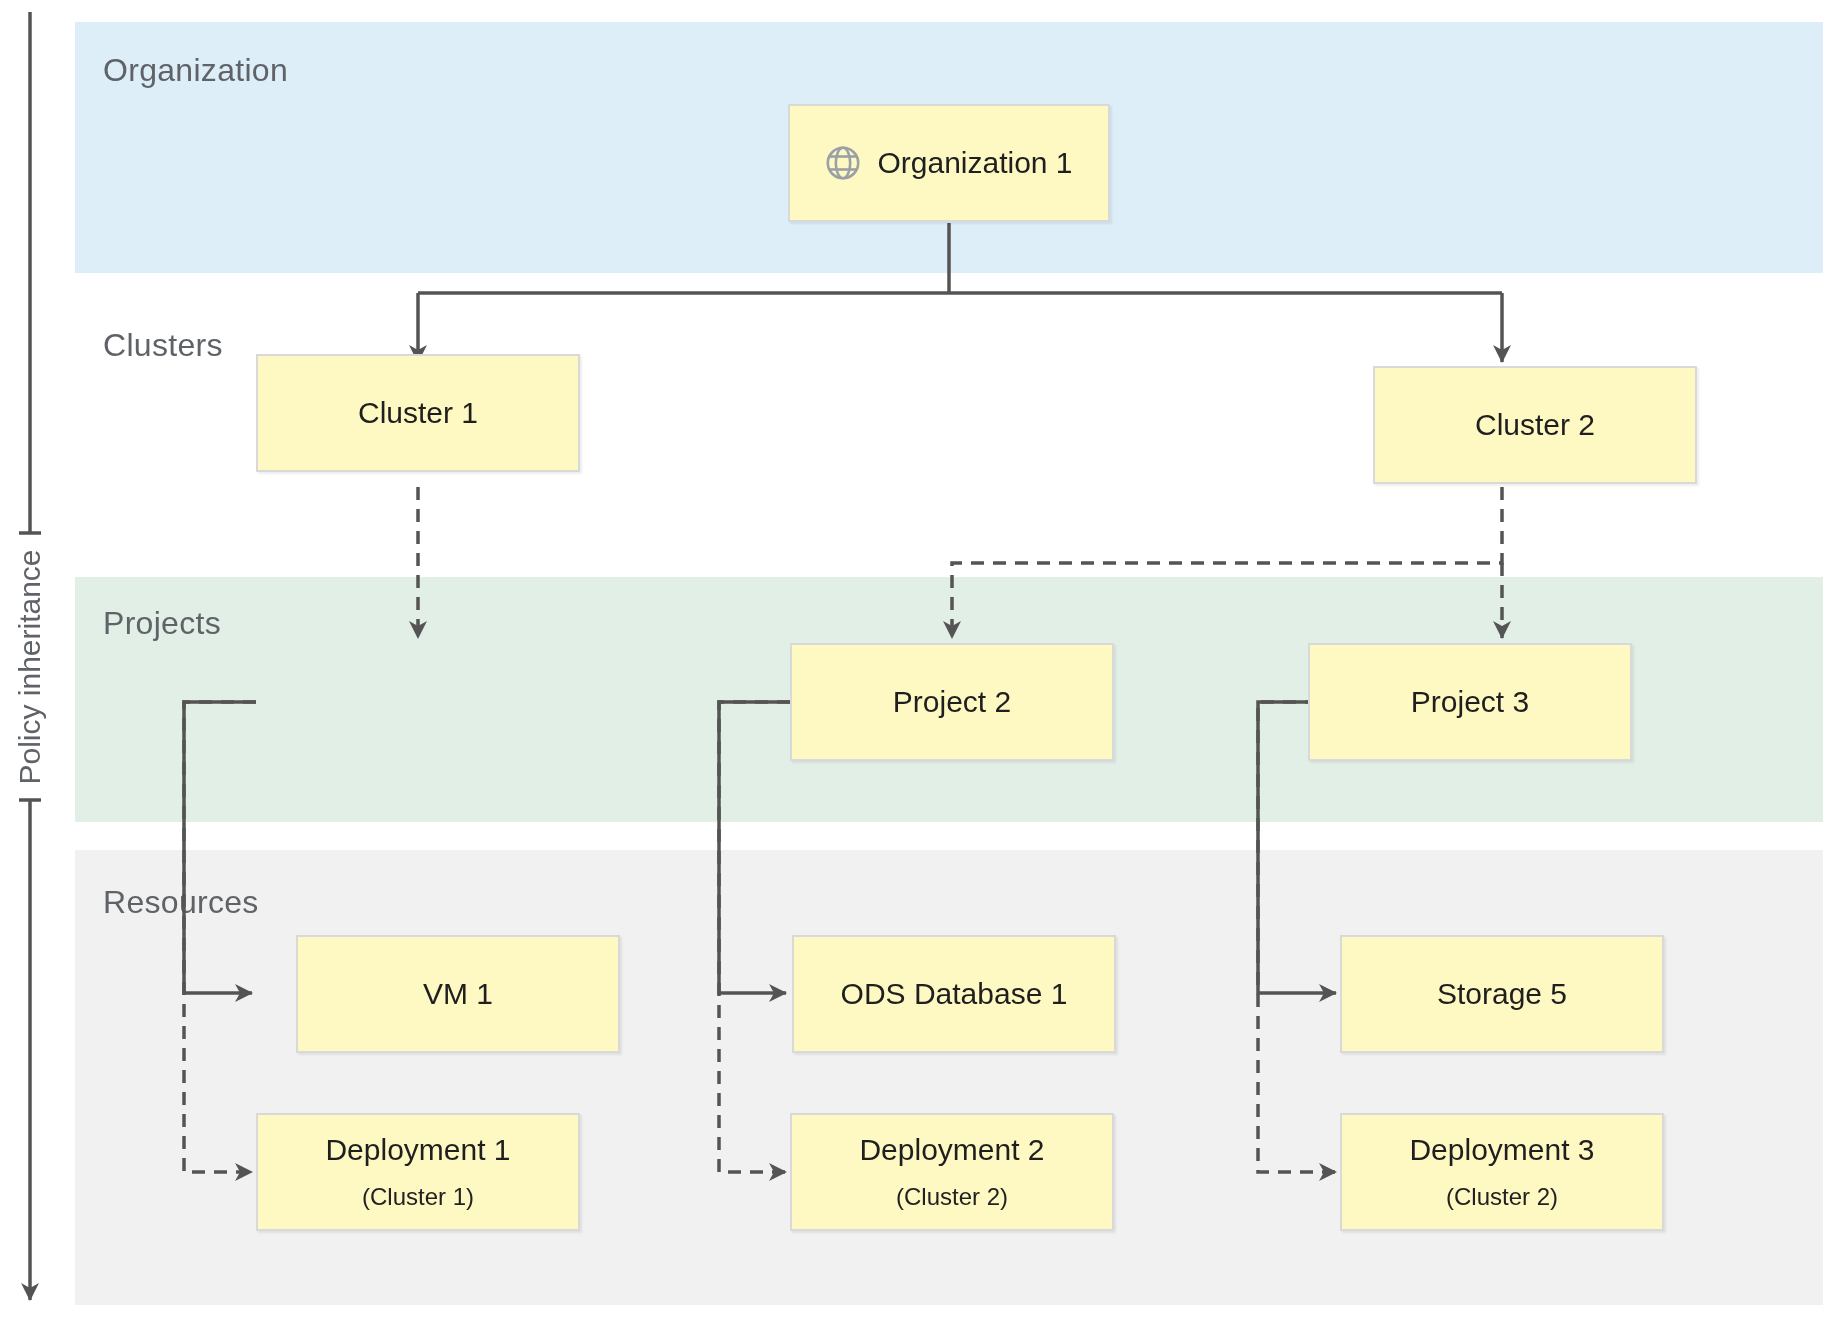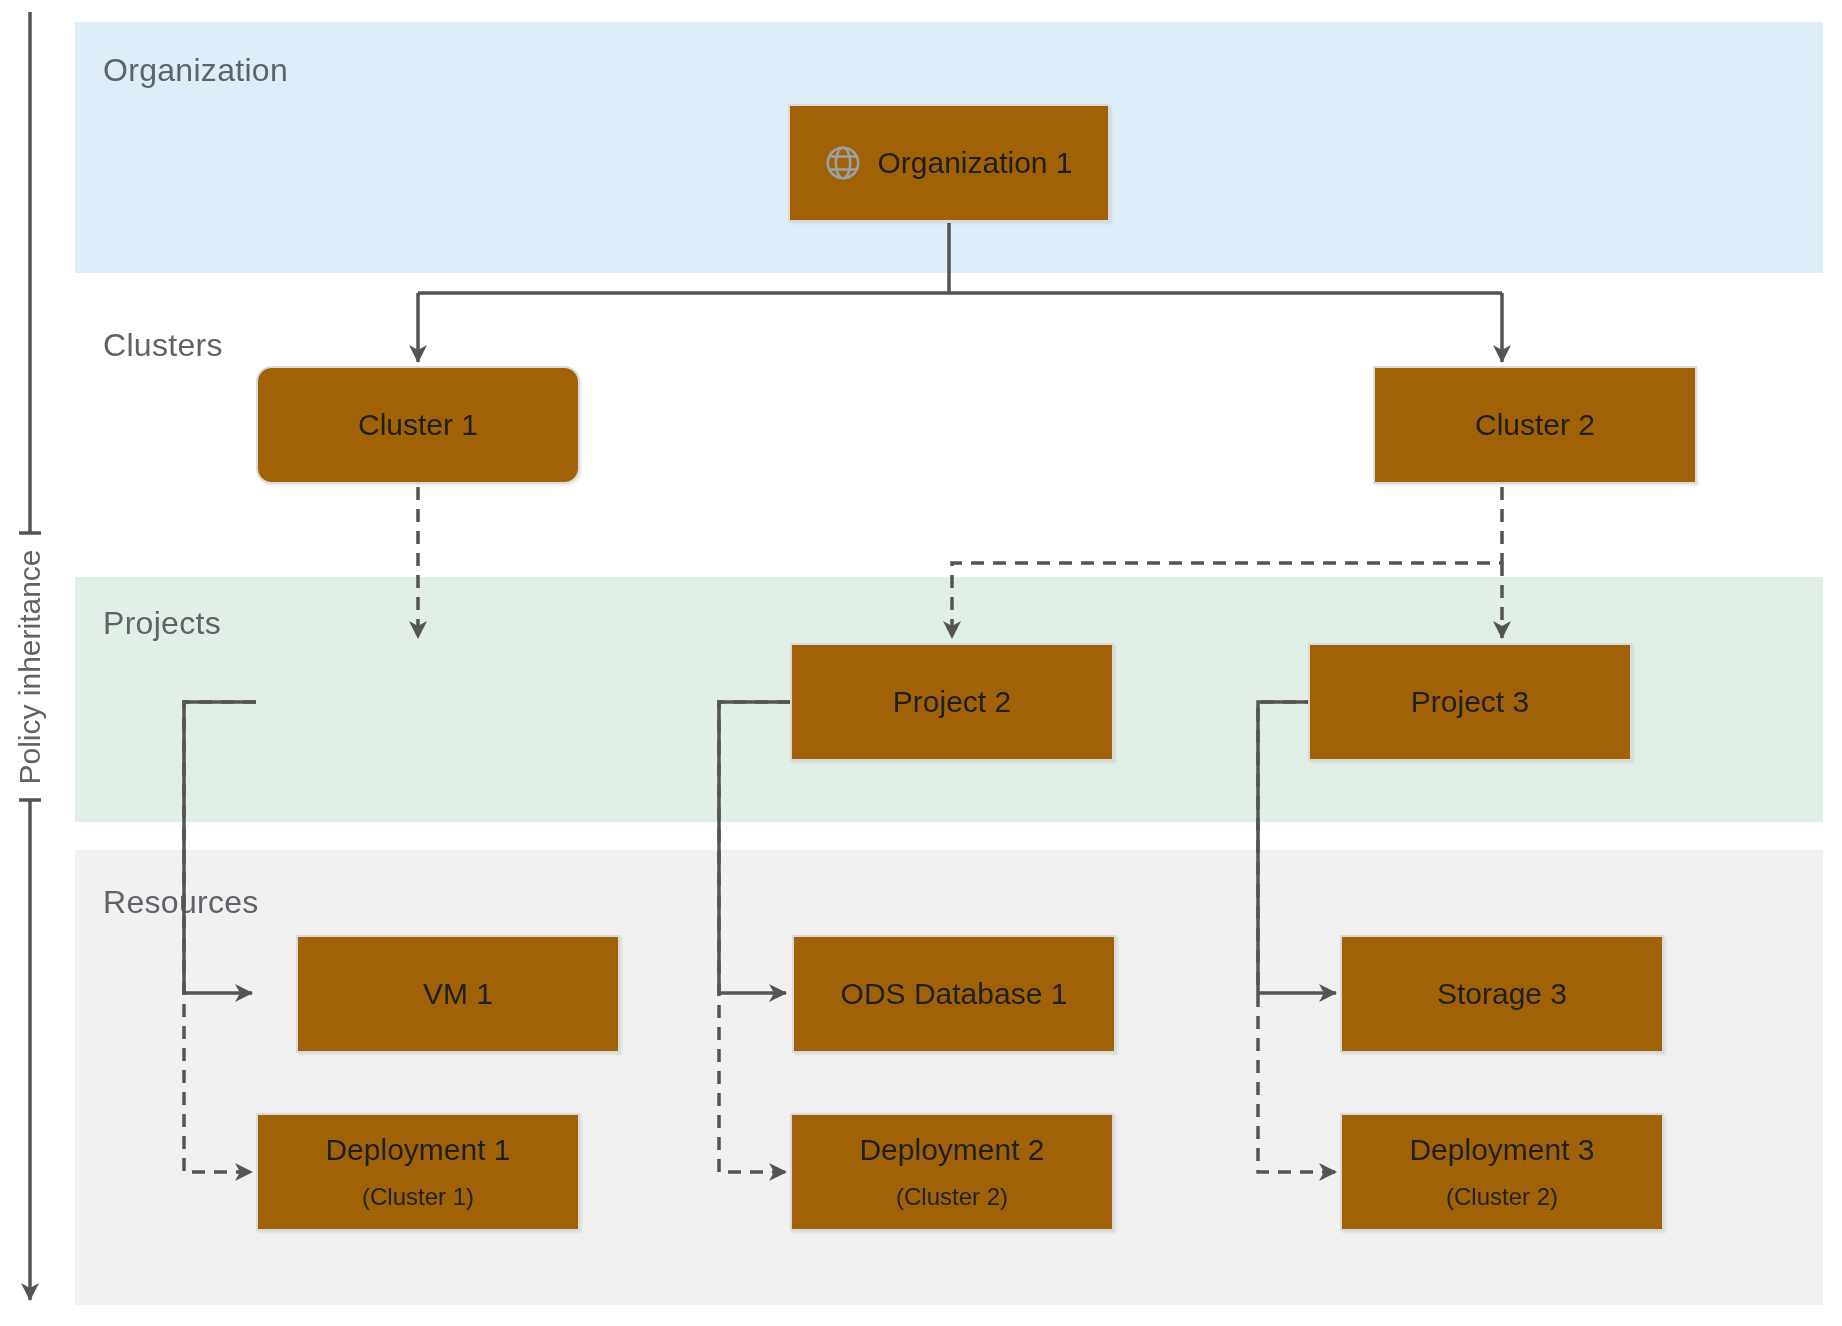--- a/index.html
+++ b/index.html
@@ -15,21 +15,21 @@
   .band-projects{top:577px;height:245px;background:#e2efe7;}
   .band-resources{top:850px;height:455px;background:#f1f1f1;}
   .band-label{
     position:absolute;left:103px;
     font-size:32px;color:#5f6368;letter-spacing:.3px;
     white-space:nowrap;
   }
   .node{
     position:absolute;
     width:324px;height:118px;
-    background:#a16207;
+    background:#fef9c3;
     border:2px solid #d9d9d9;
     box-sizing:border-box;
     box-shadow:1.5px 1.5px 2px rgba(0,0,0,0.07);
     display:flex;flex-direction:column;align-items:center;justify-content:center;
     color:#1f1f1f;font-size:30px;line-height:1.15;
   }
   .node .row{display:flex;align-items:center;gap:16px;}
   .node .sublabel{font-size:24px;margin-top:16px;color:#222;}
   #connectors{position:absolute;left:0;top:0;pointer-events:none;}
   .policy-label{
@@ -101,42 +101,42 @@
           <circle cx="18" cy="18" r="15.2"></circle>
           <ellipse cx="18" cy="18" rx="7.2" ry="15.2"></ellipse>
           <line x1="4.6" y1="11.5" x2="31.4" y2="11.5"></line>
           <line x1="4.6" y1="24.5" x2="31.4" y2="24.5"></line>
         </svg>
       </span>
       <span>Organization 1</span>
     </div>
   </div>
 
-  <div class="node" style="left:256px;top:366px;border-radius:16px;">
+  <div class="node" style="left:256px;top:354px;">
     <span>Cluster 1</span>
   </div>
   <div class="node" style="left:1340px;top:366px;margin-left:33px;">
     <span>Cluster 2</span>
   </div>
 
   <div class="node" style="left:790px;top:643px;">
     <span>Project 2</span>
   </div>
   <div class="node" style="left:1308px;top:643px;">
     <span>Project 3</span>
   </div>
 
   <div class="node" style="left:256px;top:935px;margin-left:40px;">
     <span>VM 1</span>
   </div>
   <div class="node" style="left:792px;top:935px;">
     <span>ODS Database 1</span>
   </div>
   <div class="node" style="left:1340px;top:935px;">
-    <span>Storage 3</span>
+    <span>Storage 5</span>
   </div>
 
   <div class="node" style="left:256px;top:1113px;">
     <span>Deployment 1</span>
     <span class="sublabel">(Cluster 1)</span>
   </div>
   <div class="node" style="left:790px;top:1113px;">
     <span>Deployment 2</span>
     <span class="sublabel">(Cluster 2)</span>
   </div>

